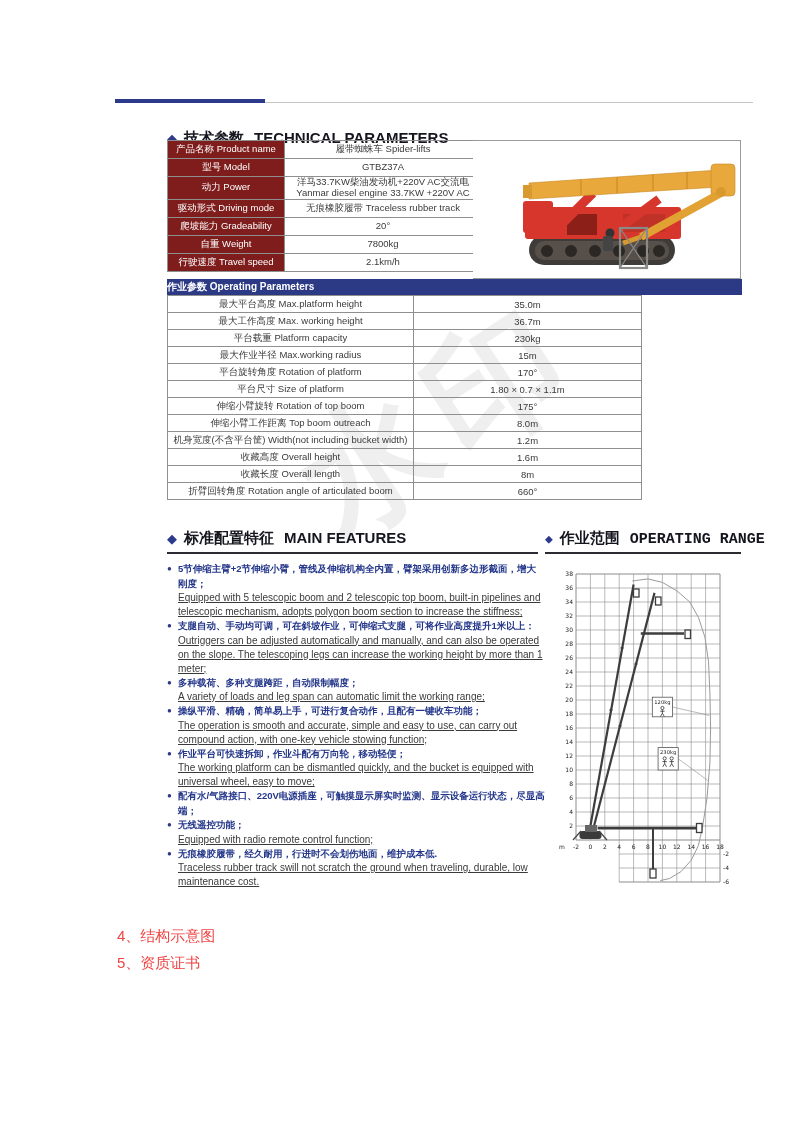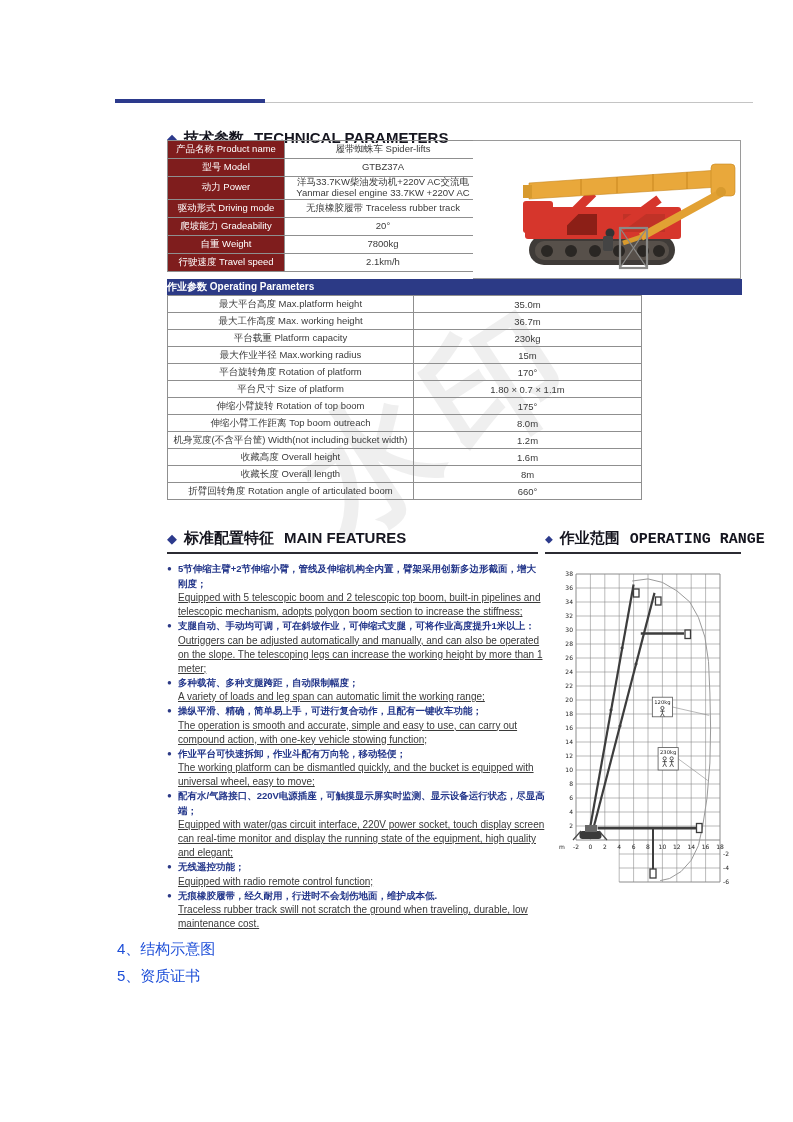--- a/index.html
+++ b/index.html
@@ -29,21 +29,21 @@
   .op-table td{border:1px solid #8f8f8f;height:16px;font-size:9.5px;text-align:center;color:#3a3a3a;padding:0 2px;}
   .op-table td.lbl{width:241px;}
   .features{position:absolute;left:167px;top:562px;width:378px;}
   .feat{display:flex;}
   .feat .dot{color:#2c3a86;font-size:8px;line-height:14.5px;width:11px;flex:none;}
   .feat .body{flex:1;}
   .feat .zh{font-size:9.5px;line-height:14.5px;color:#23368a;font-weight:bold;}
   .feat .en{font-size:10px;line-height:14px;color:#3a3a3a;text-decoration:underline;}
   .range-svg{position:absolute;left:548px;top:560px;}
   .range-svg text{font-family:"DejaVu Sans",sans-serif;}
-  .footer{position:absolute;left:117px;top:922px;font-size:15px;color:#1d4ed8;line-height:27px;margin-top:13px;}
+  .footer{position:absolute;left:117px;top:922px;font-size:15px;color:#ef4444;line-height:27px;}
   .watermark{position:absolute;left:290px;top:330px;font-size:135px;font-weight:bold;letter-spacing:14px;
              color:rgba(130,130,130,0.13);transform:rotate(-33deg);pointer-events:none;white-space:nowrap;}
 </style>
 </head>
 <body>
 
 <div class="page">
 
   <div class="rule-line"></div>
   <div class="rule-accent"></div>
@@ -227,21 +227,20 @@
       <span class="dot">●</span>
       <div class="body">
           <div class="zh">作业平台可快速拆卸，作业斗配有万向轮，移动轻便；</div>
       <div class="en">The working platform can be dismantled quickly, and the bucket is equipped with universal wheel, easy to move;</div>
         </div>
       </div>
     <div class="feat">
       <span class="dot">●</span>
       <div class="body">
           <div class="zh">配有水/气路接口、220V电源插座，可触摸显示屏实时监测、显示设备运行状态，尽显高端；</div>
-      <div class="en">Equipped with water/gas circuit interface, 220V power socket, touch display screen can real-time monitor and display the running state of the equipment, high quality and elegant;</div>
         </div>
       </div>
     <div class="feat">
       <span class="dot">●</span>
       <div class="body">
           <div class="zh">无线遥控功能；</div>
       <div class="en">Equipped with radio remote control function;</div>
         </div>
       </div>
     <div class="feat">

